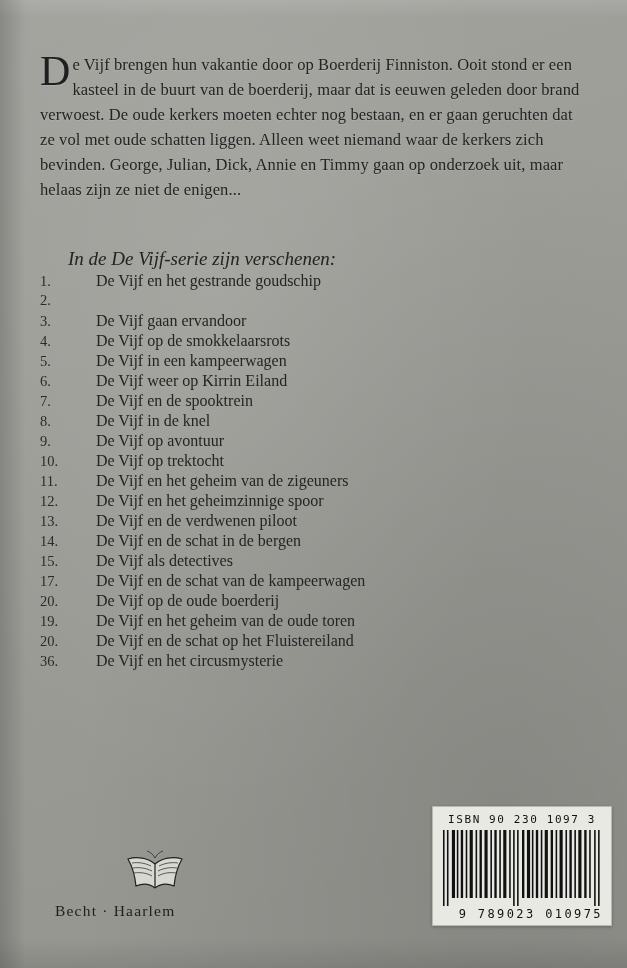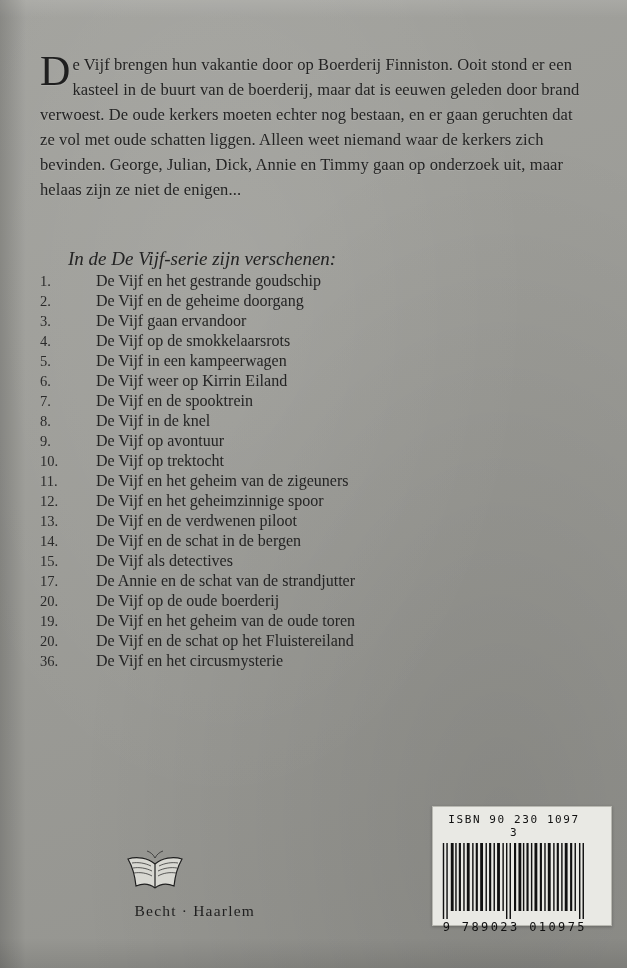--- a/index.html
+++ b/index.html
@@ -112,21 +112,21 @@
   }
   .series-list .title {
     flex: 1 1 auto;
   }
 
   .publisher {
     position: absolute;
     left: 55px;
     bottom: 48px;
     width: 200px;
-    text-align: right;
+    text-align: left;
   }
   .publisher .logo {
     display: block;
     margin: 0 auto 6px auto;
     width: 64px;
     height: 46px;
   }
   .publisher .name {
     font-size: 15.5px;
     letter-spacing: 1.2px;
@@ -135,21 +135,21 @@
 
   .barcode-box {
     position: absolute;
     right: 15px;
     bottom: 42px;
     width: 180px;
     height: 120px;
     background: #e9e9e4;
     border: 1px solid #b9b9b2;
     box-shadow: 0 1px 3px rgba(0,0,0,0.25);
-    padding: 6px 24px 4px 8px;
+    padding: 6px 8px 4px 8px;
     box-sizing: border-box;
   }
   .barcode-isbn {
     font-family: "DejaVu Sans Mono", monospace;
     font-size: 11px;
     letter-spacing: 1.6px;
     text-align: center;
     color: #111;
     margin-bottom: 4px;
   }
@@ -183,21 +183,20 @@
 
   <div class="series-heading">In de De Vijf-serie zijn verschenen:</div>
 
   <ul class="series-list">
     <li>
         <span class="num">1.</span>
         <span class="title">De Vijf en het gestrande goudschip</span>
       </li>
     <li>
         <span class="num">2.</span>
-        <span class="title">De Vijf en de geheime doorgang</span>
       </li>
     <li>
         <span class="num">3.</span>
         <span class="title">De Vijf gaan ervandoor</span>
       </li>
     <li>
         <span class="num">4.</span>
         <span class="title">De Vijf op de smokkelaarsrots</span>
       </li>
     <li>
@@ -239,21 +238,21 @@
     <li>
         <span class="num">14.</span>
         <span class="title">De Vijf en de schat in de bergen</span>
       </li>
     <li>
         <span class="num">15.</span>
         <span class="title">De Vijf als detectives</span>
       </li>
     <li>
         <span class="num">17.</span>
-        <span class="title">De Annie en de schat van de strandjutter</span>
+        <span class="title">De Vijf en de schat van de kampeerwagen</span>
       </li>
     <li>
         <span class="num">20.</span>
         <span class="title">De Vijf op de oude boerderij</span>
       </li>
     <li>
         <span class="num">19.</span>
         <span class="title">De Vijf en het geheim van de oude toren</span>
       </li>
     <li>

